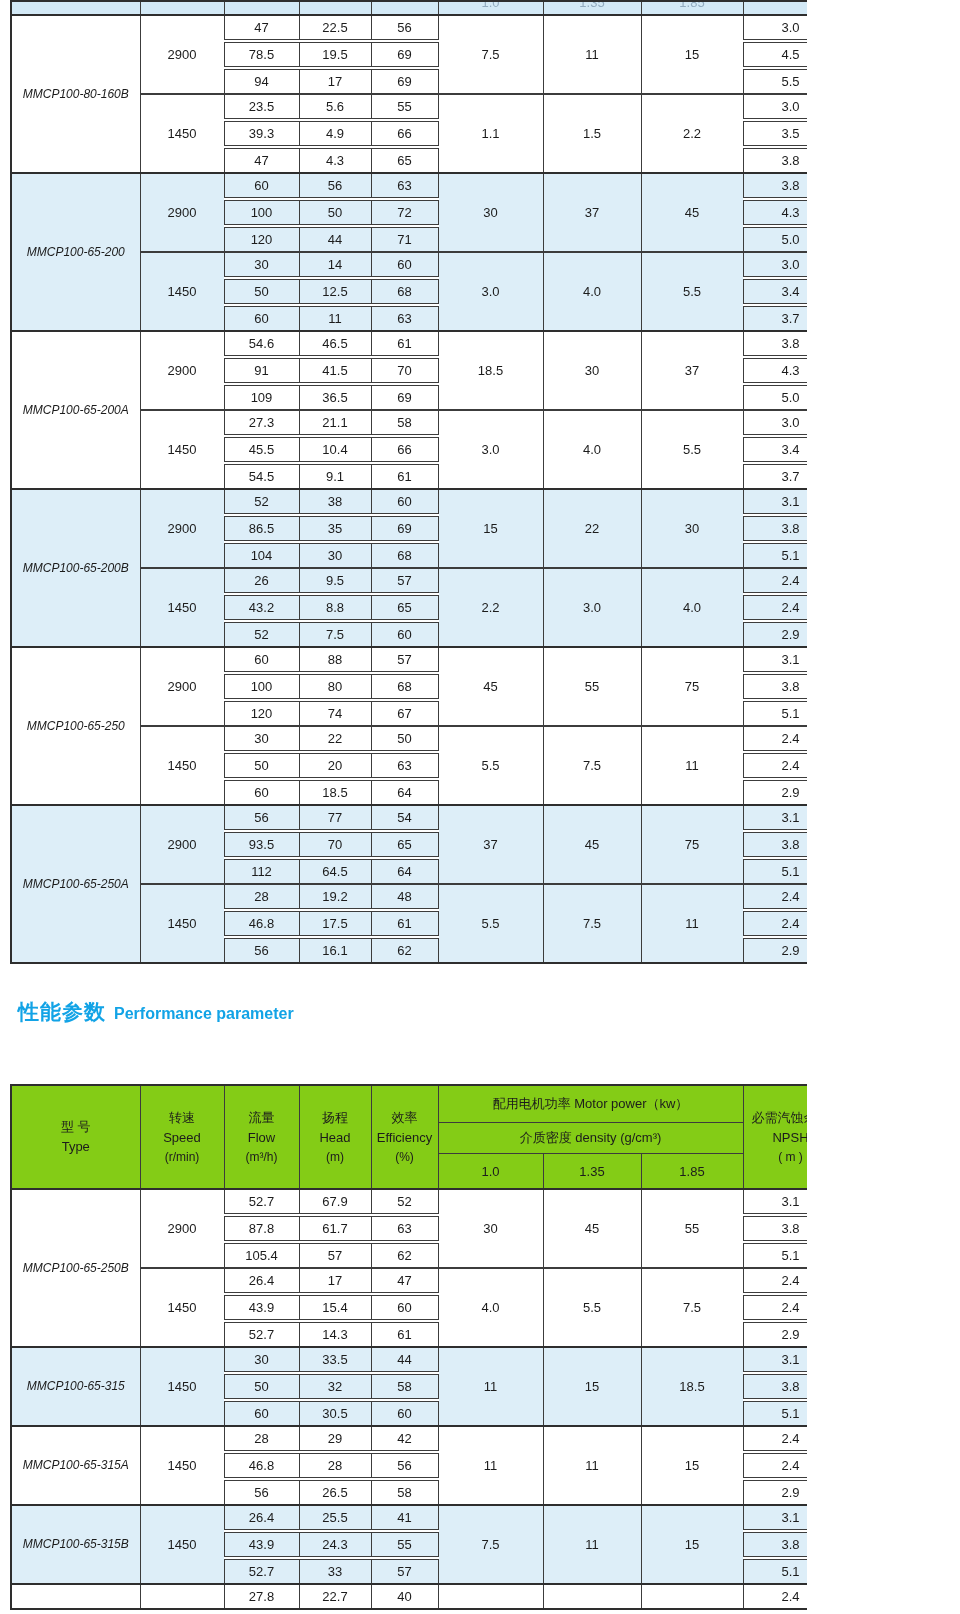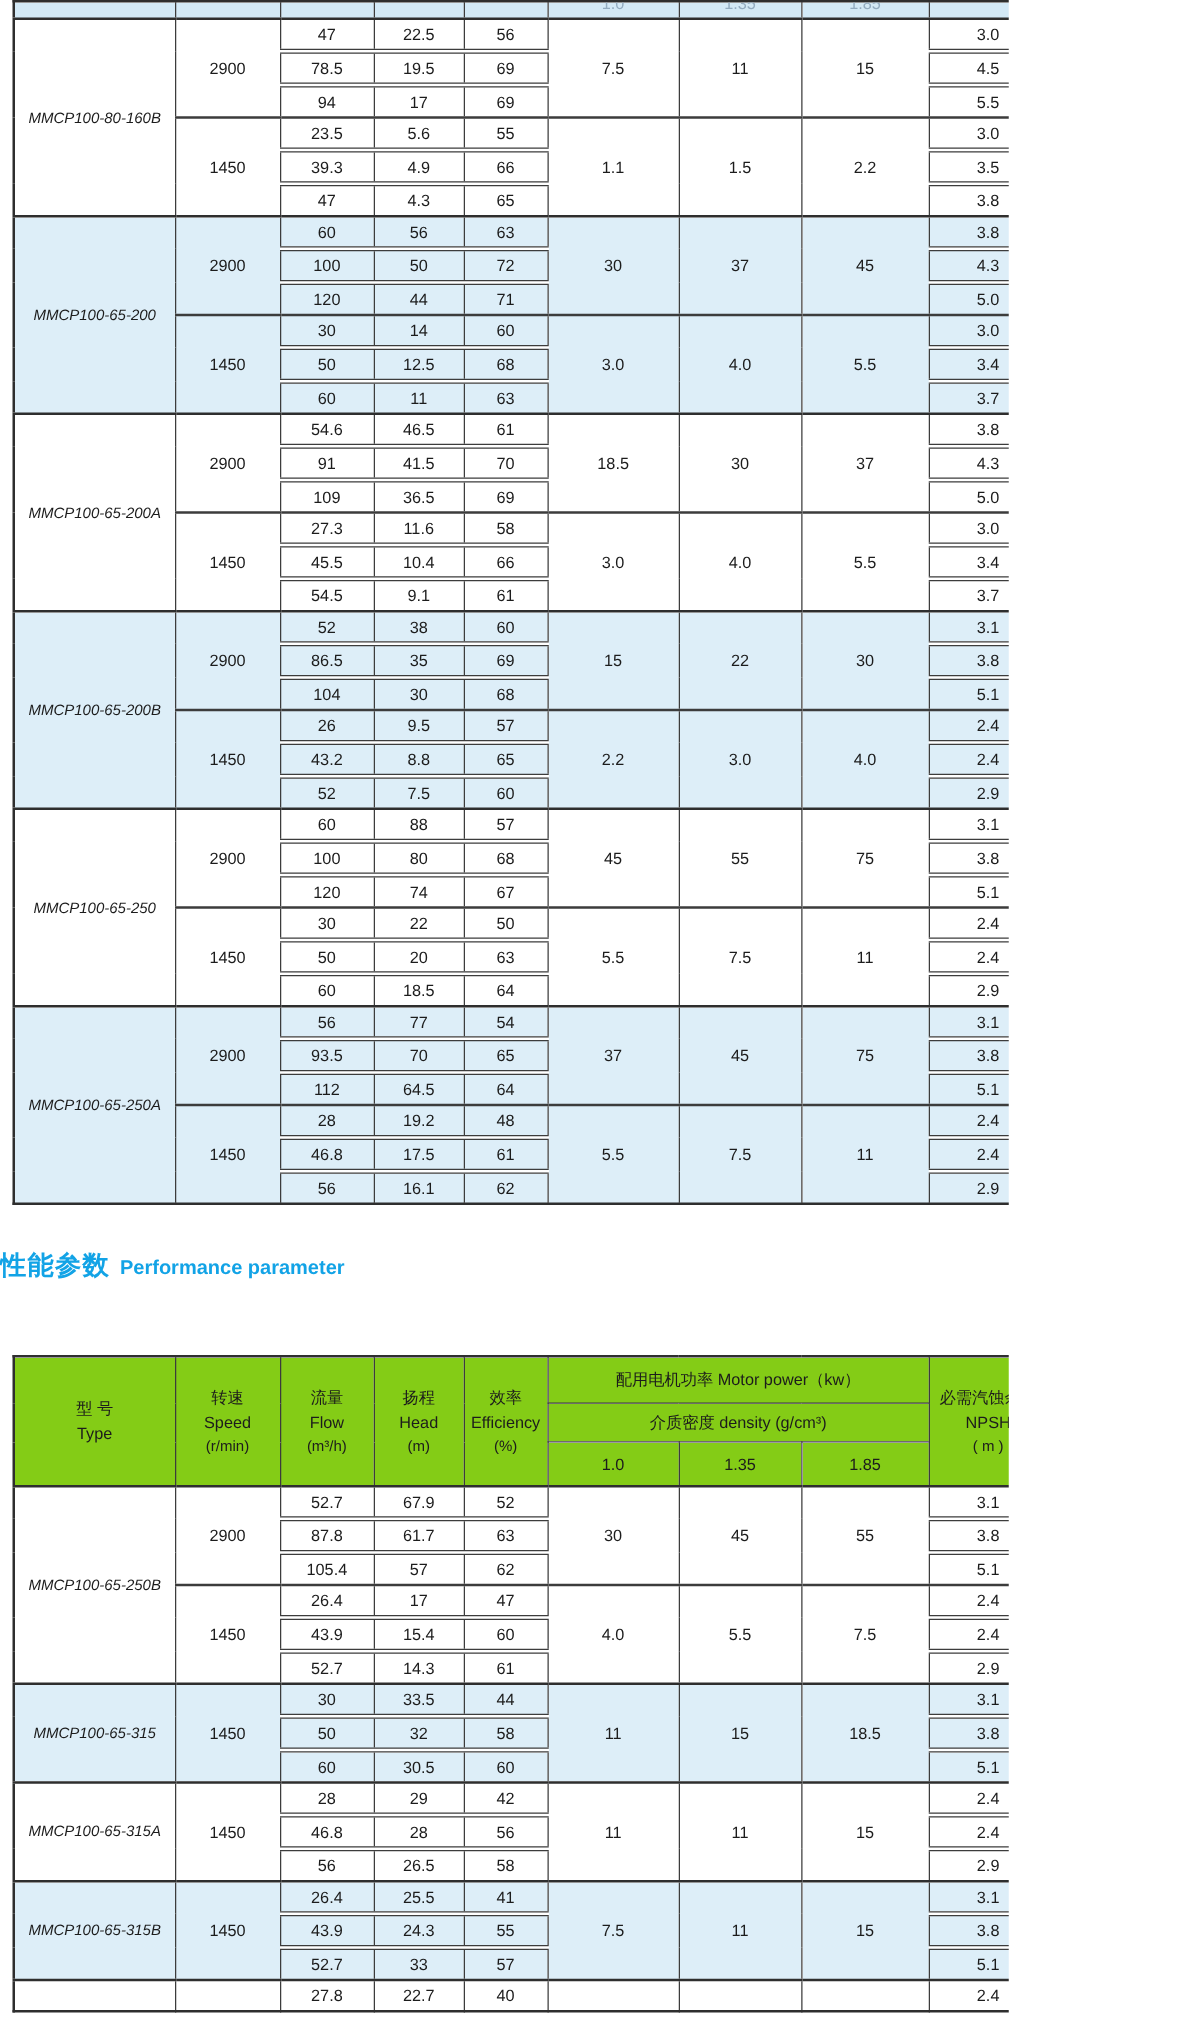--- a/index.html
+++ b/index.html
@@ -25,21 +25,21 @@
               color:#93accl; color:#93acc0;}
 
   
   col.c-model{width:129px} col.c-speed{width:84px} col.c-flow{width:75px}
   col.c-head{width:72px}  col.c-eff{width:67px}   col.c-p1{width:105px}
   col.c-p2{width:98px}    col.c-p3{width:102px}   col.c-npsh{width:95px}
   col.c-w{width:103px}
 
   
   #table1wrap {position:absolute; left:10px; top:0;}
-  #heading    {position:absolute; left:0; top:998px; white-space:nowrap;}
+  #heading    {position:absolute; left:18px; top:998px; white-space:nowrap;}
   #table2wrap {position:absolute; left:10px; top:1084px;}
 
   #heading .zh-title {font-size:21px; font-weight:bold; color:#12a3e6; letter-spacing:1px;}
   #heading .en-title {font-size:16px; font-weight:bold; color:#12a3e6; margin-left:8px;}
 
   
   .pump thead.hd th {background:#84cc16;}
   .hd .zh  {display:block; font-size:13px; line-height:20px;}
   .hd .en  {display:block; font-size:13px; line-height:20px;}
   .hd .unit{display:block; font-size:12px; line-height:19px;}
@@ -207,21 +207,21 @@
           </tr>
           <tr>
             <td class="dbl">109</td>
             <td class="dbl">36.5</td>
             <td class="dbl">69</td>
             <td class="dbl">5.0</td>
           </tr>
           <tr class="group-start">
             <td rowspan="3">1450</td>
             <td>27.3</td>
-            <td>11.6</td>
+            <td>21.1</td>
             <td>58</td>
             <td rowspan="3">3.0</td>
             <td rowspan="3">4.0</td>
             <td rowspan="3">5.5</td>
             <td>3.0</td>
             <td rowspan="3"></td>
           </tr>
           <tr>
             <td class="dbl">45.5</td>
             <td class="dbl">10.4</td>

